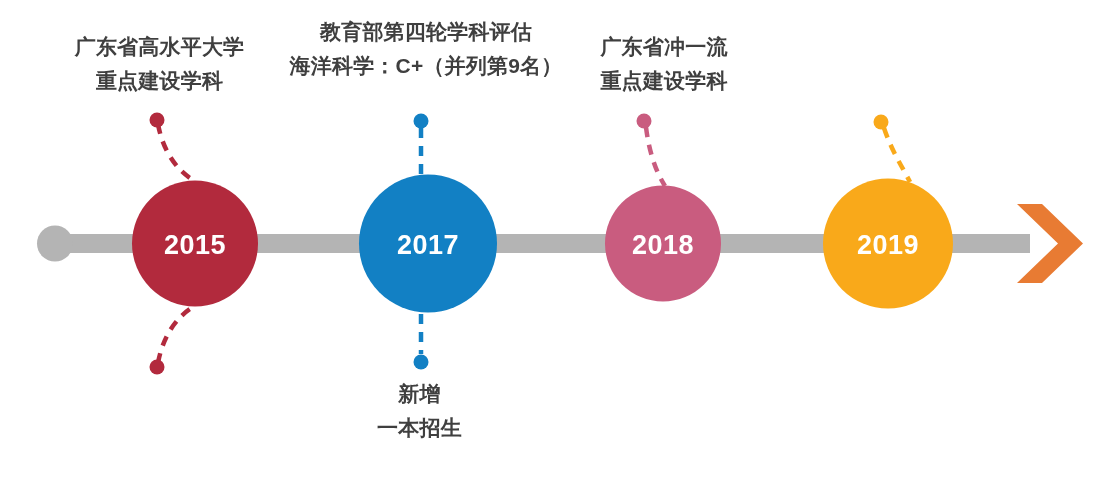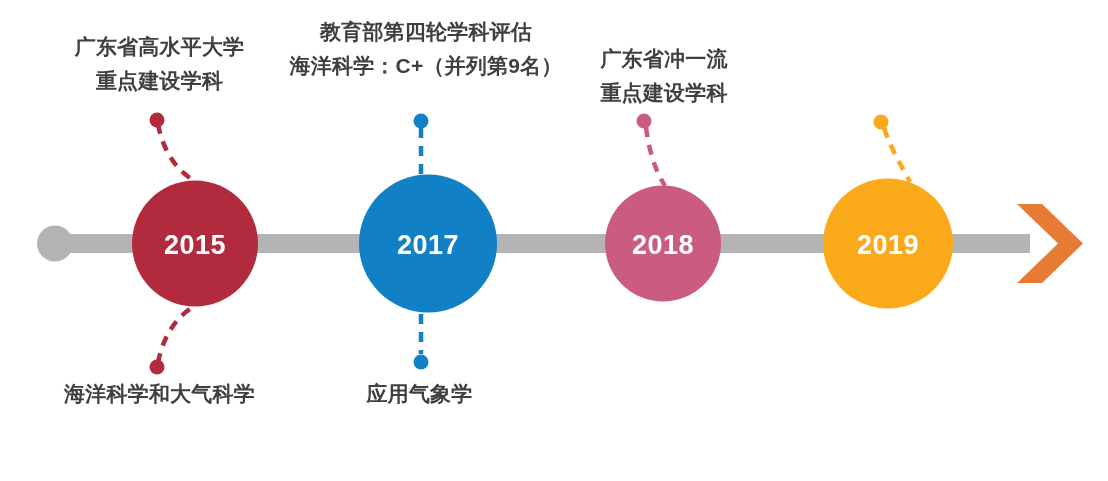--- a/index.html
+++ b/index.html
@@ -97,29 +97,29 @@
   <div class="label-block" style="left: 52px; top: 30px; width: 215px;">
     <span class="label-line">广东省高水平大学</span>
     <span class="label-line">重点建设学科</span>
   </div>
 
   <div class="label-block" style="left: 286px; top: 15px; width: 280px;">
     <span class="label-line">教育部第四轮学科评估</span>
     <span class="label-line">海洋科学：C+（并列第9名）</span>
   </div>
 
-  <div class="label-block" style="left: 578px; top: 30px; width: 172px; margin-top: 12px;">
+  <div class="label-block" style="left: 578px; top: 30px; width: 172px;">
     <span class="label-line">广东省冲一流</span>
     <span class="label-line">重点建设学科</span>
   </div>
 
   <div class="label-block" style="left: 766px; top: 30px; width: 215px;">
   </div>
 
   <div class="label-block" style="left: 42px; top: 377px; width: 235px;">
-    <span class="label-line">海洋科学和大气科学</span>
   </div>
 
   <div class="label-block" style="left: 332px; top: 377px; width: 175px;">
-    <span class="label-line">应用气象学</span>
+    <span class="label-line">新增</span>
+    <span class="label-line">一本招生</span>
   </div>
 
 </div>
 
 </body></html>

